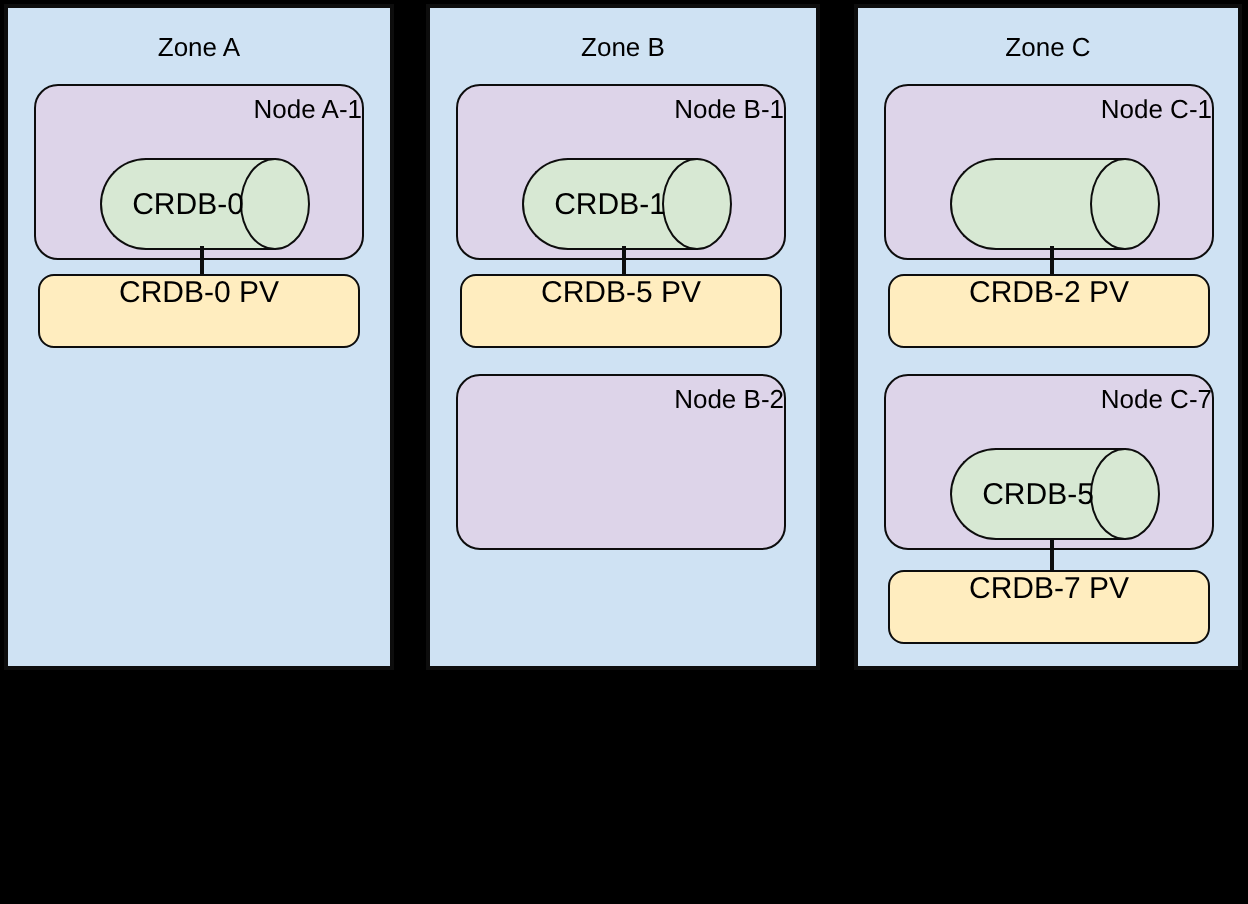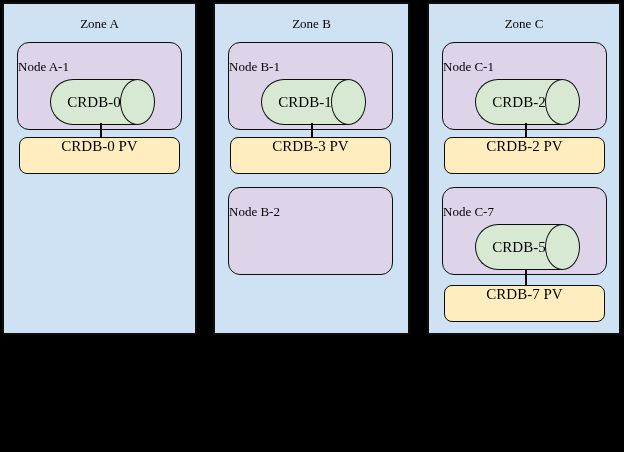--- a/index.html
+++ b/index.html
@@ -10,21 +10,20 @@
     height: 452px;
     overflow: hidden;
     font-family: "Liberation Sans", sans-serif;
     color: #000000;
   }
   .canvas {
     position: relative;
     width: 624px;
     height: 452px;
     background: var(--canvas-bg, #000);
-    font-family: Liberation Serif, serif;
   }
   .zone {
     position: absolute;
     top: 2px;
     height: 333px;
     background: var(--zone-fill, #cfe2f3);
     border: 2px solid var(--stroke, #000);
     box-sizing: border-box;
   }
   .zone-label {
@@ -41,24 +40,24 @@
     left: 13px;
     width: 165px;
     height: 88px;
     background: var(--node-fill, #ddd4e9);
     border: 1.5px solid var(--stroke, #000);
     border-radius: 12px;
     box-sizing: border-box;
   }
   .node-label {
     position: absolute;
-    top: 16px;
+    top: 4px;
     left: 0;
     width: 100%;
-    text-align: left;
+    text-align: right;
     font-size: 13px;
     line-height: 16px;
   }
   .cylinder {
     position: absolute;
     left: 32px;
     top: 36px;
     width: 105px;
     height: 46px;
   }
@@ -146,37 +145,36 @@
     <div class="node" style="top:38px">
       <div class="node-label">Node B-1</div>
       <div class="cylinder">
         <div class="cyl-body"></div>
         <div class="cyl-cap"></div>
         <div class="cyl-label">CRDB-1</div>
       </div>
     </div>
     <div class="connector" style="left:96px;top:119px;height:14px"></div>
     <div class="pv" style="top:133px">
-      <div class="pv-label">CRDB-3 PV</div>
+      <div class="pv-label">CRDB-5 PV</div>
     </div>
 
     <div class="node" style="top:183px">
       <div class="node-label">Node B-2</div>
     </div>
   </div>
 
   <div class="zone" style="left:427px;width:194px">
     <div class="zone-label">Zone C</div>
 
     <div class="node" style="top:38px">
       <div class="node-label">Node C-1</div>
       <div class="cylinder">
         <div class="cyl-body"></div>
         <div class="cyl-cap"></div>
-        <div class="cyl-label">CRDB-2</div>
       </div>
     </div>
     <div class="connector" style="left:96px;top:119px;height:14px"></div>
     <div class="pv" style="top:133px">
       <div class="pv-label">CRDB-2 PV</div>
     </div>
 
     <div class="node" style="top:183px">
       <div class="node-label">Node C-7</div>
       <div class="cylinder">

